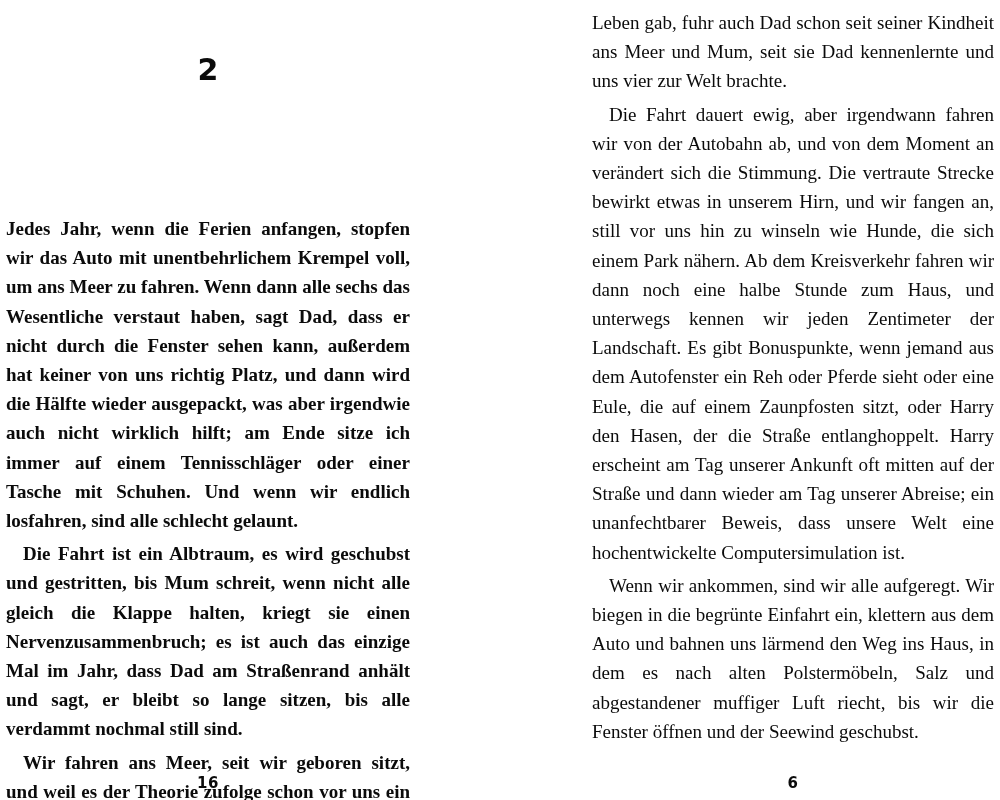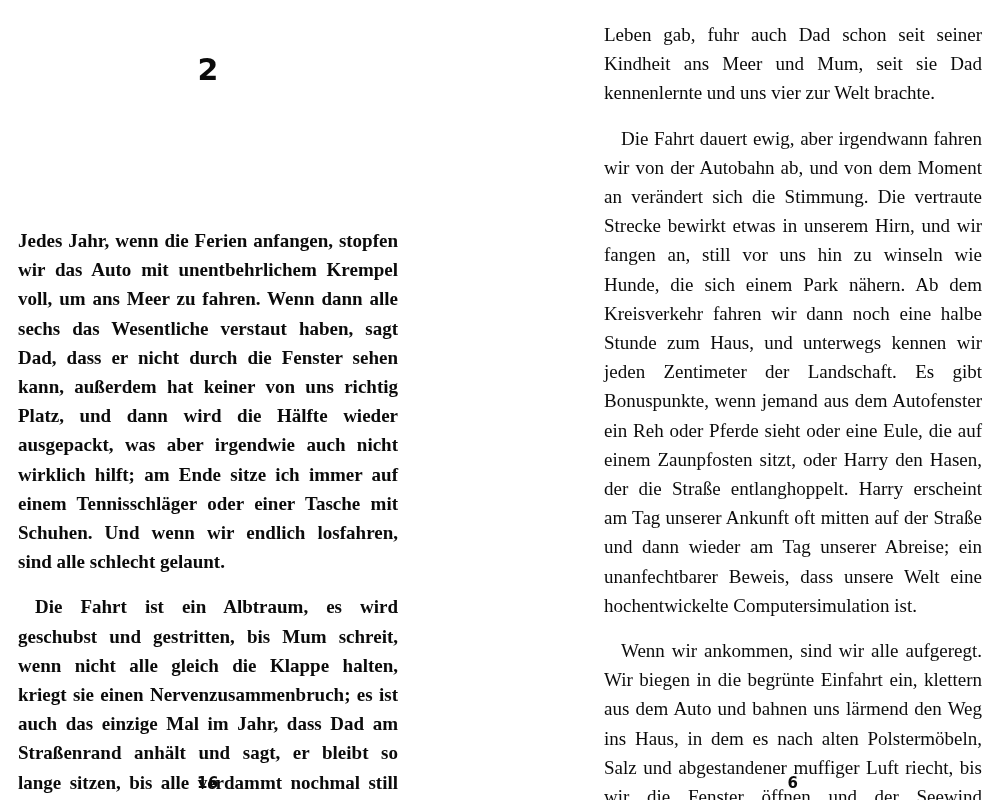--- a/index.html
+++ b/index.html
@@ -39,21 +39,21 @@
 
   .text-block {
     position: absolute;
     left: 0;
     right: 0;
   }
   .page-left  .text-block { top: 210px; font-weight: bold; }
   .page-right .text-block { top: 4px; }
 
   .para {
-    margin: 16px;
+    margin: 4px;
     padding: 0;
     font-size: 19px;
     line-height: 29.2px;
     text-align: justify;
     text-justify: inter-word;
     -webkit-hyphens: auto;
     hyphens: auto;
   }
   .para.indent { text-indent: 17px; }
   

